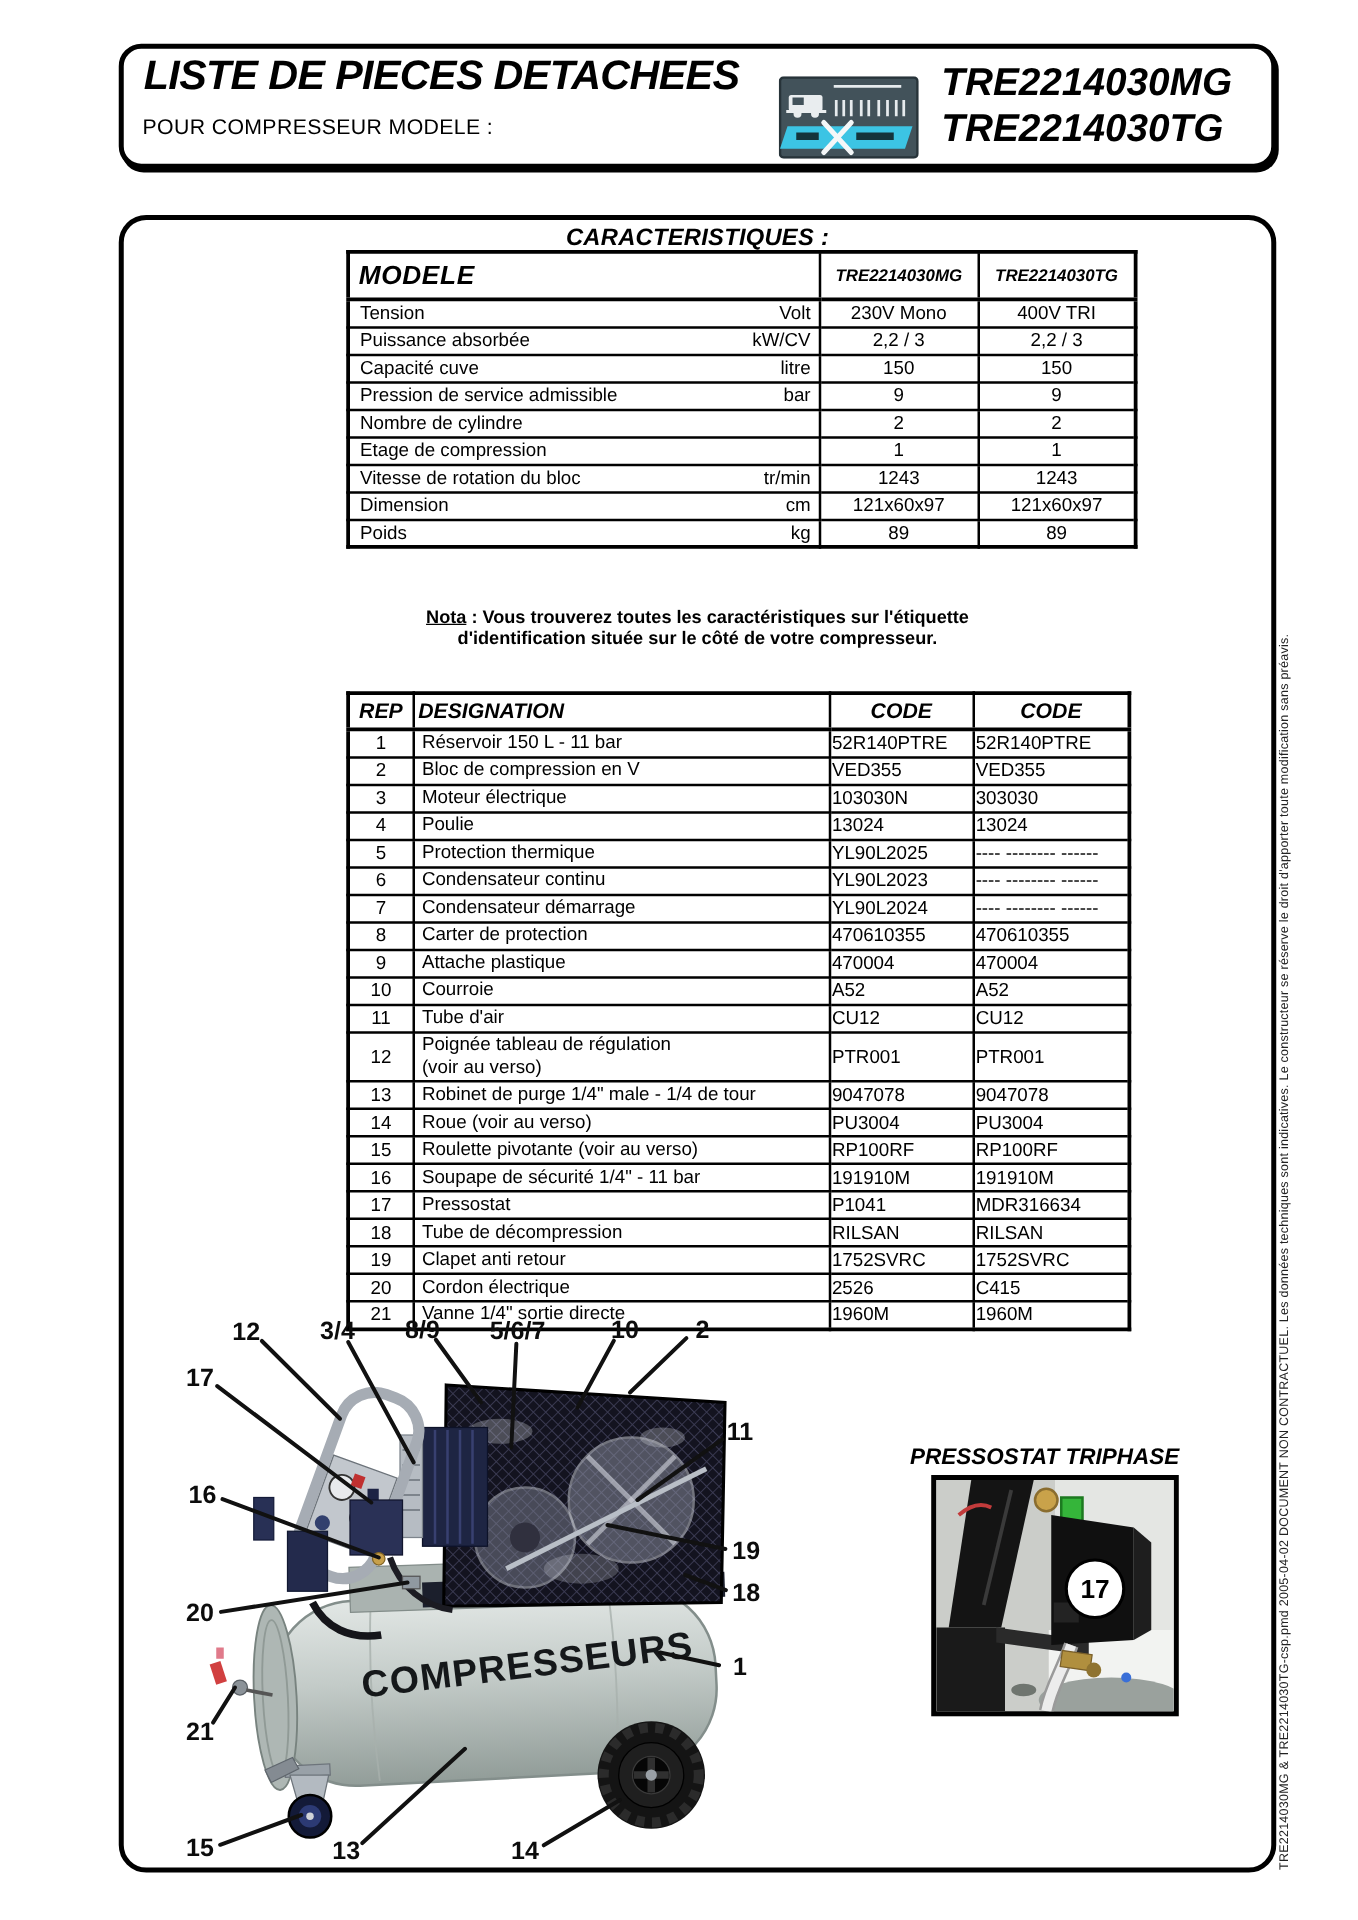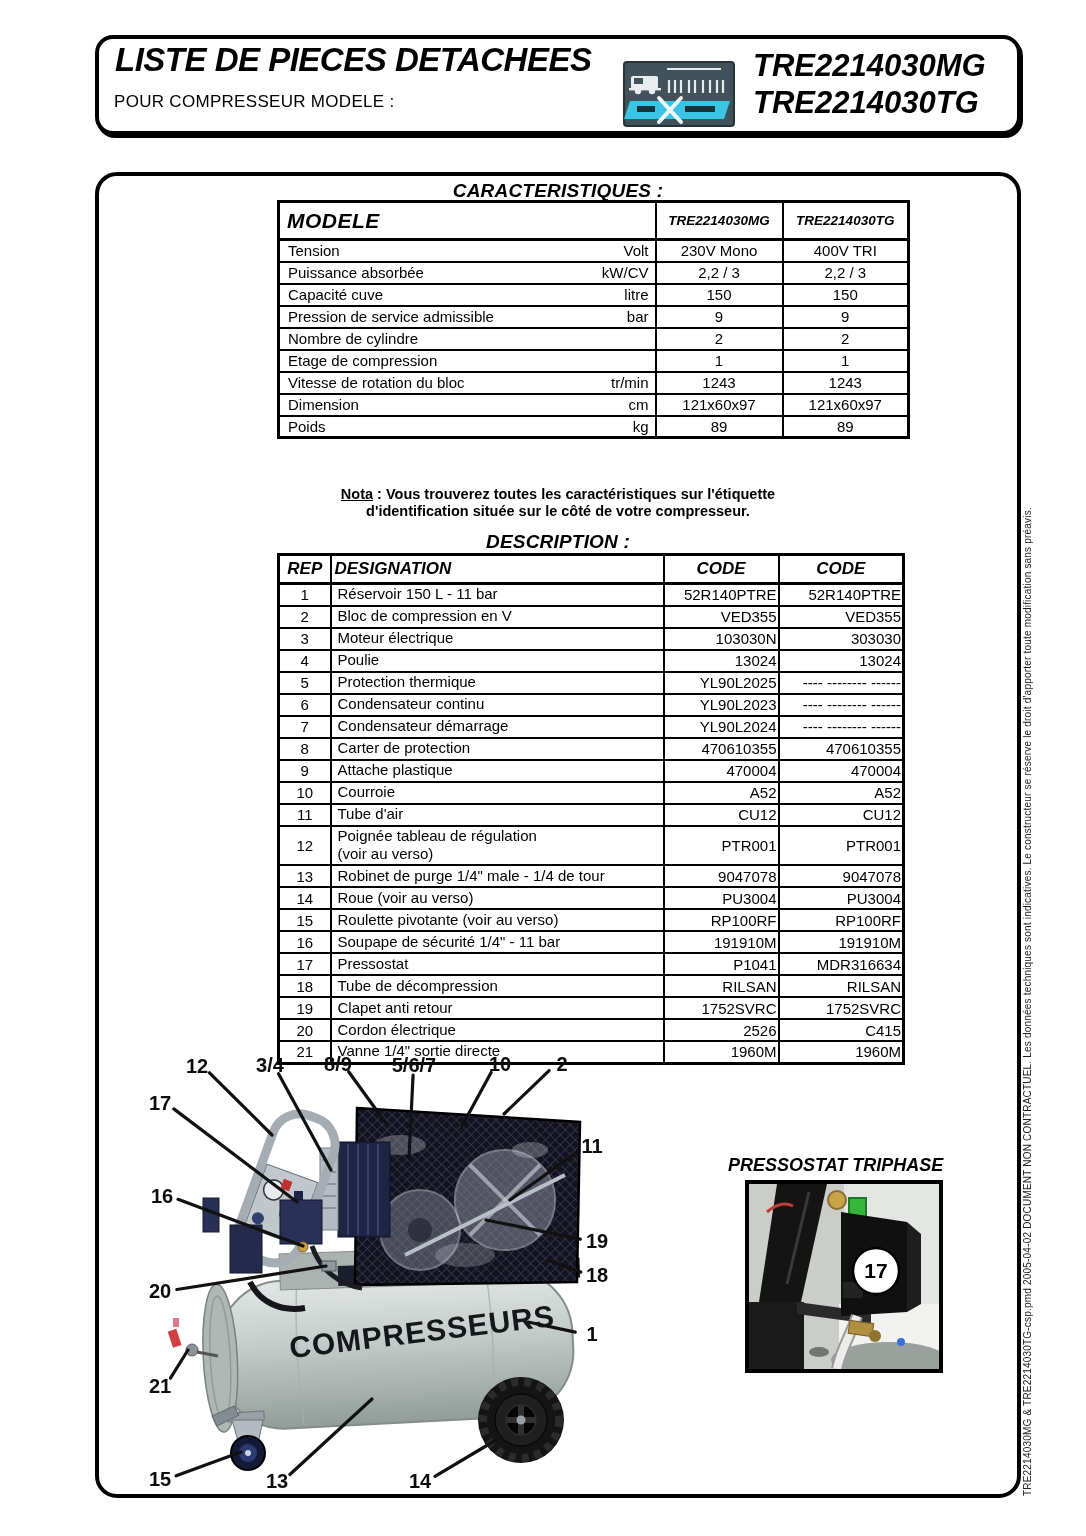--- a/index.html
+++ b/index.html
@@ -47,21 +47,21 @@
 
   
   .desc-table{position:absolute;left:146px;top:377px;width:625px;border:3px solid #000;}
   .desc-table th,.desc-table td{border:2px solid #000;overflow:hidden;}
   .desc-table thead th{height:24px;font-size:17px;font-weight:bold;font-style:italic;border-bottom:3px solid #000;}
   .desc-table thead th.desig-h{text-align:left;padding-left:3px;}
   .desc-table tbody tr{height:22px;}
   .desc-table tbody td{font-size:15px;}
   .desc-table .rep{text-align:center;}
   .desc-table .desig{text-align:left;padding:0 6px;white-space:pre-line;line-height:1.25;}
-  .desc-table .code{text-align:right;}
+  .desc-table .code{text-align:left;}
 
   
   .figure-svg{position:absolute;left:1px;top:874px;width:560px;height:442px;}
   .callout-line{stroke:#111;stroke-width:3.2;stroke-linecap:round;}
   .callout-label{font-family:"Liberation Sans",sans-serif;font-weight:bold;font-size:20px;fill:#0c0c0c;}
   .tank-text{font-family:"Liberation Sans",sans-serif;font-weight:bold;font-size:30px;fill:#15181a;letter-spacing:1px;}
 
   
   .presso-title{position:absolute;left:629px;top:979px;width:220px;text-align:left;font-weight:bold;font-style:italic;font-size:18px;white-space:nowrap;}
   .presso-svg{position:absolute;left:646px;top:1004px;width:190px;height:185px;border:4px solid #000;background:#cbcdc9;}
@@ -230,21 +230,20 @@
             <td class="val">89</td>
           </tr>
         </tbody>
     </table>
 
     <div class="nota">
       <span class="u">Nota</span><span> : Vous trouverez toutes les caractéristiques sur l'étiquette</span><br>
       <span>d'identification située sur le côté de votre compresseur.</span>
     </div>
 
-    <div class="section-heading h-desc">DESCRIPTION :</div>
 
     <table class="desc-table">
       <colgroup>
           <col style="width:52px">
           <col style="width:333px">
           <col style="width:115px">
           <col style="width:125px">
         </colgroup>
       <thead>
         <tr>

